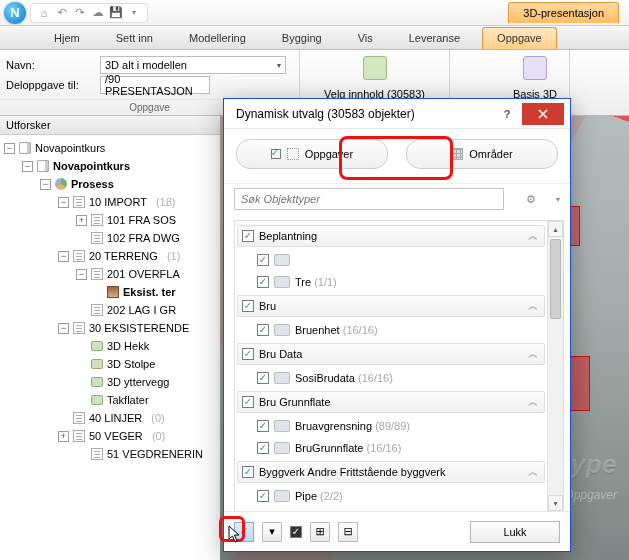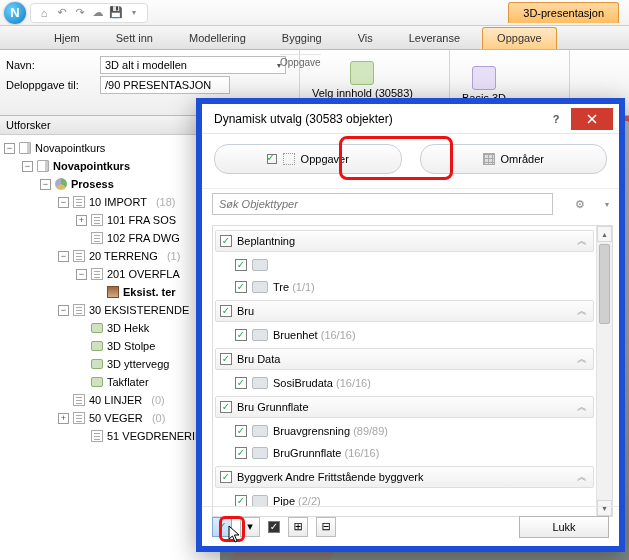--- a/index.html
+++ b/index.html
@@ -10,31 +10,31 @@
   .app-icon { width: 22px; height: 22px; border-radius: 50%; background: radial-gradient(circle at 35% 35%, #6bd0ff, #0b7bc2); color: #fff; font-weight: bold; font-size: 13px; display: flex; align-items: center; justify-content: center; margin-right: 4px; box-shadow: 0 0 2px rgba(0,0,0,.4); }
   .qat { display: flex; align-items: center; gap: 4px; background: #fff; border: 1px solid #ddd; border-radius: 4px; padding: 1px 6px; height: 20px; }
   .qat-ic { width: 14px; height: 14px; display: flex; align-items: center; justify-content: center; color: #888; }
   .big-tab { margin-left: auto; margin-right: 10px; background: linear-gradient(#ffd9a3,#ffbe62); border: 1px solid #e2963c; border-bottom: none; border-radius: 3px 3px 0 0; padding: 4px 14px; font-size: 11px; }
 
   .ribbon-tabs { height: 24px; background: linear-gradient(#f7f7f7,#e2e2e2); border-bottom: 1px solid #bbb; display: flex; align-items: flex-end; padding-left: 40px; gap: 8px; }
   .ribbon-tabs .tab { padding: 4px 14px 5px; color: #333; cursor: default; }
   .ribbon-tabs .tab.active { background: linear-gradient(#ffe8c4,#ffcf89); border: 1px solid #e2963c; border-bottom: none; border-radius: 3px 3px 0 0; }
 
   .ribbon-body { height: 66px; background: linear-gradient(#fff,#eee); border-bottom: 1px solid #bbb; display: flex; }
-  .rb-group { border-right: 1px solid #d5d5d5; display: flex; flex-direction: row; justify-content: space-between; padding: 4px 6px 0 6px; }
+  .rb-group { border-right: 1px solid #d5d5d5; display: flex; flex-direction: column; justify-content: space-between; padding: 4px 6px 0 6px; }
   .rb-group .caption { font-size: 10px; color: #666; text-align: center; padding: 2px 0; border-top: 1px solid #e5e5e5; margin: 0 -6px; }
   .frow { display: flex; align-items: center; gap: 4px; margin: 2px 0; }
   .lbl { width: 90px; }
   .txt { border: 1px solid #bcbcbc; background: #fff; height: 18px; padding: 0 4px; display: flex; align-items: center; justify-content: space-between; }
   .txt .arrow { font-size: 8px; color: #555; }
   .rb-btn { display: flex; flex-direction: column; align-items: center; gap: 2px; padding: 2px 6px; }
   .rb-btn .ic { width: 24px; height: 24px; background: #d2e7c0; border: 1px solid #9cbf7d; border-radius: 3px; position: relative; }
   .rb-btn .ic.purple { background: #e7dff6; border-color: #b29fd6; }
   .rb-btn .dd { font-size: 8px; color: #333; margin-top: -2px;}
-  .rb-label { font-size: 11px; }
+  .rb-label { font-size: 11px; margin-top: 6px; }
 
   
   .explorer { position: absolute; left: 0; top: 116px; width: 252px; bottom: 0; background: #fff; border-right: 1px solid #ccc; overflow: hidden;}
   .explorer-head { background: linear-gradient(#f4f4f4,#e4e4e4); border-bottom: 1px solid #ccc; padding: 3px 6px; font-size: 11px;}
   .tree { padding: 4px 2px; font-size: 11px; line-height: 18px; overflow: hidden;}
   .tnode { display: flex; align-items: center; gap: 3px; white-space: nowrap; }
   .tw { width: 11px; height: 11px; border: 1px solid #9b9b9b; background:#fff; display:inline-flex; align-items:center; justify-content:center; font-size:9px; line-height:9px; color:#555; }
   .ticon { width: 14px; height: 14px; display: inline-flex; align-items:center; justify-content:center;}
   .tbook { width:12px; height:12px; background:#fff; border:1px solid #aaa; border-radius:1px; box-shadow: inset -3px 0 0 #ccc;}
   .tproc { width:12px; height:12px; border-radius:50%; background: conic-gradient(#6fb56f 0 120deg,#db6 120deg 240deg,#aac 240deg 360deg);}
@@ -52,21 +52,21 @@
       linear-gradient(200deg, rgba(255,0,0,.55) 0 1%, transparent 1% 100%),
       linear-gradient(#b7bcbc, #a7adac 40%, #7e8785);
   }
   .wm { position:absolute; right:12px; bottom:80px; font-size:26px; font-weight:bold; font-style:italic; color: rgba(255,255,255,.28); text-shadow: 0 1px 1px rgba(0,0,0,.15); letter-spacing:.5px;}
   .wm2 { position:absolute; right:12px; bottom:58px; font-size:12px; font-style:italic; color: rgba(255,255,255,.35);}
   .redline { position:absolute; background: rgba(225,30,30,.9); height:2px; transform-origin:left center; }
   .redblock { position:absolute; background: rgba(225,30,30,.5); border:1px solid rgba(200,0,0,.8); }
   .reddot { position:absolute; width:10px; height:10px; border-radius:50%; background:#e51d1d; }
 
   
-  .modal { position: absolute; left: 196px; top: 98px; width: 429px; height: 454px; background: #fff; border: 6px solid #1d4ed8; box-shadow: 0 6px 24px rgba(0,0,0,.35); }
+  .modal { position: absolute; left: 223px; top: 98px; width: 348px; height: 454px; background: #fff; border: 1px solid #1d4ed8; box-shadow: 0 6px 24px rgba(0,0,0,.35); }
   .modal-title { height: 30px; display:flex; align-items:center; padding: 0 6px 0 12px; background: #fff; border-bottom: 1px solid #e6e6e6;}
   .modal-title .t { flex:1; font-size:12px;}
   .modal-title .help { width:22px; text-align:center; color:#555; font-weight:bold;}
   .modal-title .close { width:42px; height:22px; background:#cf3b2e; color:#fff; display:flex; align-items:center; justify-content:center; margin-left:4px;}
   .mode-row { display:flex; gap:18px; padding: 10px 12px 14px; border-bottom: 1px solid #eee; }
   .mode-btn { flex:1; height:30px; border:1px solid #c9cfd6; background:linear-gradient(#fefefe,#efefef); display:flex; align-items:center; justify-content:center; gap:6px; border-radius:14px;}
   .mode-btn.sel { border:1px solid #8fb8e0; background:linear-gradient(#f4faff,#dfefff);}
   .ic-check { display:inline-block; width:10px; height:10px; border:1px solid #7a7a7a; position:relative;}
   .ic-check::after{content:"✓"; position:absolute; left:-1px; top:-3px; font-size:10px; color:#2a5;}
   .ic-db { width:14px; height:12px; background:#d7d7d7; border:1px solid #aaa; border-radius:2px; position:relative; top:1px;}
@@ -138,21 +138,21 @@
     <div>
       <div class="frow">
         <span class="lbl">Navn:</span>
         <div class="txt" style="width:186px;">
           <span>3D alt i modellen</span>
           <span class="arrow">▾</span>
         </div>
       </div>
       <div class="frow">
         <span class="lbl">Deloppgave til:</span>
-        <div class="txt" style="width:130px;">
+        <div class="txt" style="width:110px;">
           <span>/90 PRESENTASJON</span>
         </div>
       </div>
     </div>
     <div class="caption">Oppgave</div>
   </div>
 
   <div class="rb-group" style="width:150px; align-items:center;">
     <div class="rb-btn">
       <div class="ic"></div>
@@ -223,20 +223,26 @@
         <span class="ticon">
           <span class="tnote"></span>
         </span>
         <span>201 OVERFLA</span>
       </div>
     <div class="tnode" style="padding-left:104px">
         <span class="ticon">
           <span class="tgrad"></span>
         </span>
         <span class="tbold">Eksist. ter</span>
+      </div>
+    <div class="tnode" style="padding-left:88px">
+        <span class="ticon">
+          <span class="tnote"></span>
+        </span>
+        <span>202 LAG I GR</span>
       </div>
 
     <div class="tnode" style="padding-left:56px">
         <span class="tw">−</span>
         <span class="ticon">
           <span class="tnote"></span>
         </span>
         <span>30 EKSISTERENDE</span>
       </div>
     <div class="tnode" style="padding-left:88px">

